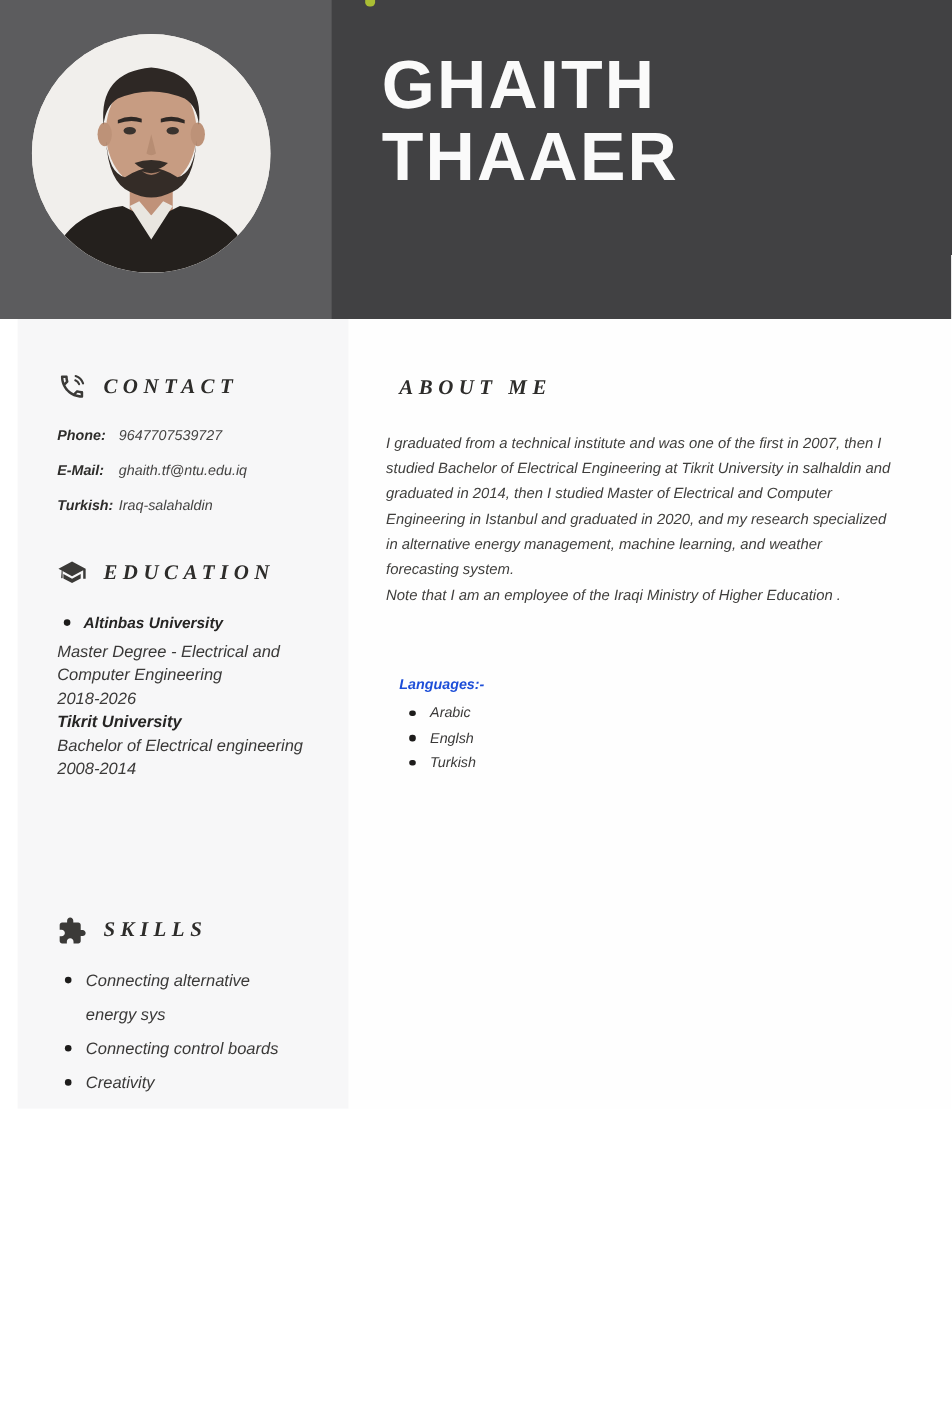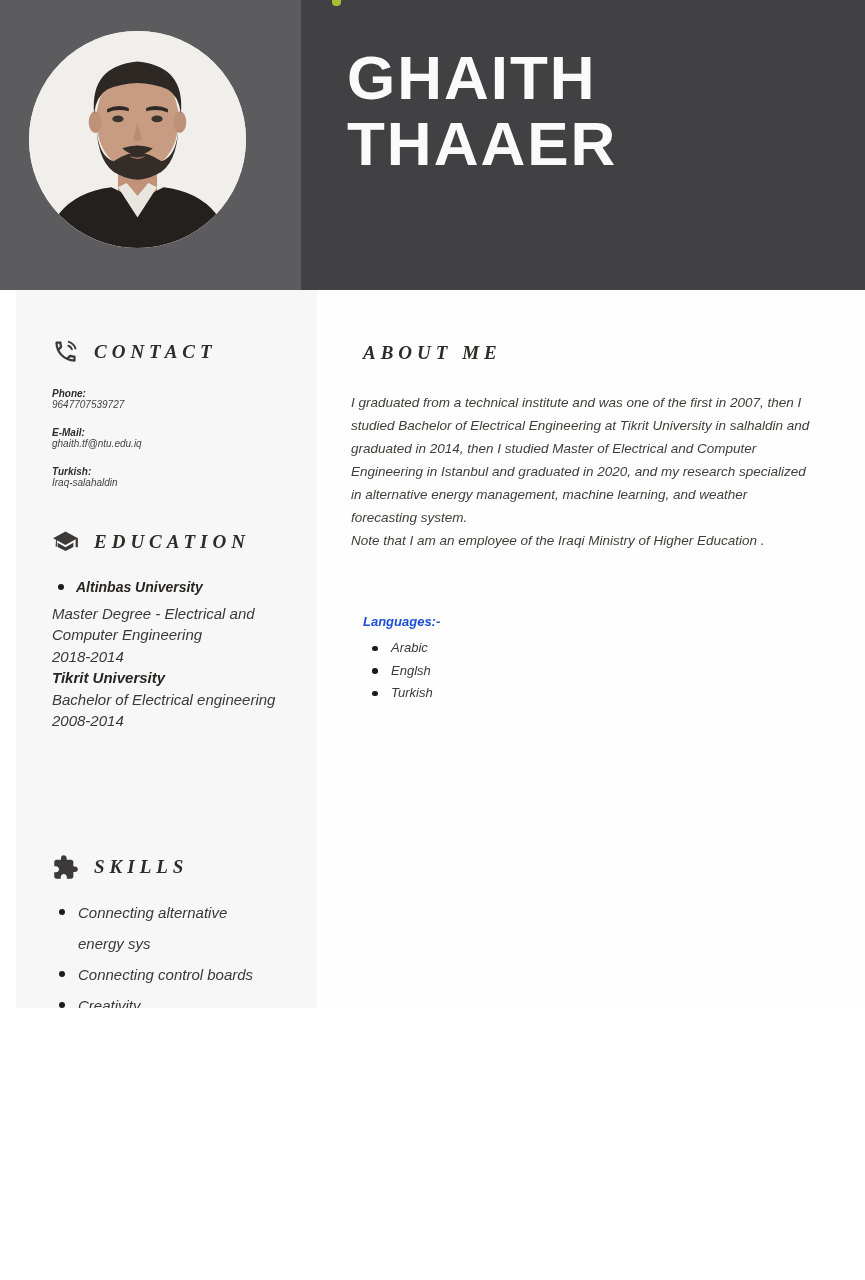--- a/index.html
+++ b/index.html
@@ -43,21 +43,21 @@
   .sec-head .icon { width:27px; height:27px; flex:0 0 auto; display:flex; align-items:center; justify-content:center; }
   .sec-head .icon svg { width:27px; height:27px; fill:#3b3a38; }
   .sec-title {
     font-family:"Liberation Serif", serif; font-weight:700;
     font-size:19px; letter-spacing:5px; color:#2d2c2a;
   }
 
   
   .contact-section { margin-top:48px; }
   .contact-list { margin-top:23px; }
-  .contact-row { display:flex; margin-bottom:17px; font-size:10px; color:#3f3e3c;flex-direction:column; }
+  .contact-row { display:flex; margin-bottom:17px; font-size:13px; color:#3f3e3c; }
   .contact-row .c-label { width:56px; font-weight:700; color:#2e2d2b; flex:0 0 auto; }
   .contact-row .c-value { color:#444342; }
 
   
   .education-section { margin-top:40px; }
   .edu-list { margin-top:22px; width:252px; font-size:15px; line-height:21.5px; color:#3a3938; }
   .edu-school { font-weight:700; color:#262524; }
   .edu-school.bulleted { font-size:14px; padding-left:24px; position:relative; margin-bottom:4px; }
   .edu-school.bulleted::before{
     content:""; position:absolute; left:6px; top:7px; width:6px; height:6px;
@@ -187,21 +187,21 @@
               <path d="M5 13.18v3.64L12 20.5l7-3.68v-3.64L12 17l-7-3.82z" fill="#3b3a38"></path>
               <path d="M3.6 10.4 L3.2 16.2 Q3.8 17.2 4.4 16.2 L4.4 10.8 Z" fill="#3b3a38"></path>
             </svg>
           </span>
           <span class="sec-title">EDUCATION</span>
         </div>
         <div class="edu-list">
           <div class="edu-entry">
             <div class="edu-school bulleted">Altinbas University</div>
             <div class="edu-degree">Master Degree - Electrical and Computer Engineering</div>
-            <div class="edu-years">2018-2014</div>
+            <div class="edu-years">2018-2026</div>
           </div>
           <div class="edu-entry">
             <div class="edu-school">Tikrit University</div>
             <div class="edu-degree">Bachelor of Electrical engineering</div>
             <div class="edu-years">2008-2014</div>
           </div>
         </div>
       </div>
 
       <div class="skills-section">

